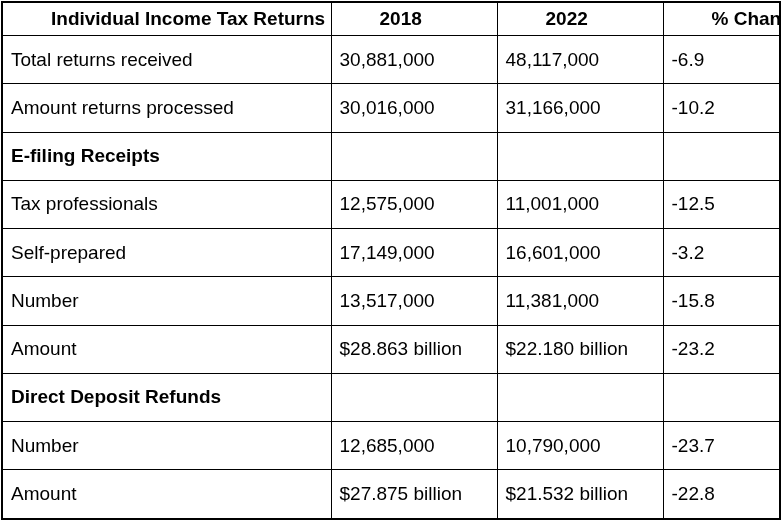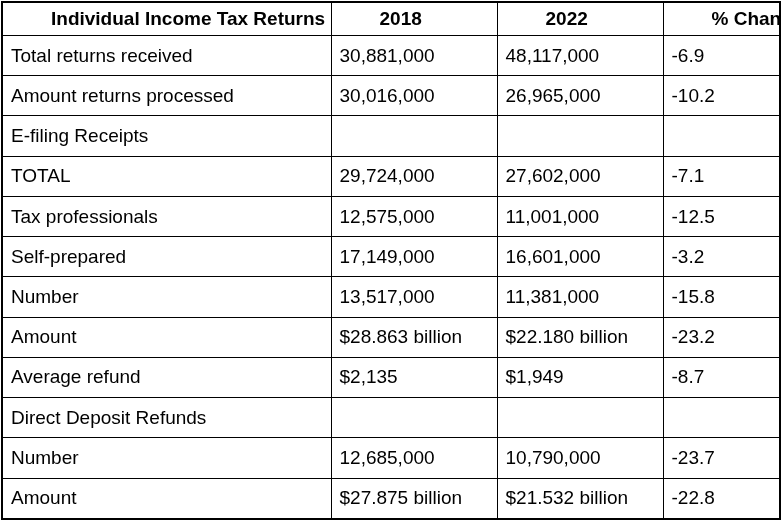--- a/index.html
+++ b/index.html
@@ -31,21 +31,21 @@
     padding: 2px 6px 2px 8px;
     white-space: nowrap;
     overflow: hidden;
     height: 28px;
   }
   table.data-table th {
     font-weight: 700;
     padding-left: 48px;
   }
   table.data-table tr.section td:first-child {
-    font-weight: 400;
+    font-weight: 700;
   }
   col.c-label  { width: 329px; }
   col.c-y2018  { width: 166px; }
   col.c-y2019  { width: 166px; }
   col.c-change { width: 117px; }
 </style>
 </head>
 <body>
 
 <table class="data-table">
@@ -66,34 +66,28 @@
   <tbody>
     <tr>
       <td>Total returns received</td>
       <td>30,881,000</td>
       <td>48,117,000</td>
       <td>-6.9</td>
     </tr>
     <tr>
       <td>Amount returns processed</td>
       <td>30,016,000</td>
-      <td>26,965,000</td>
+      <td>31,166,000</td>
       <td>-10.2</td>
     </tr>
     <tr class="section">
       <td>E-filing Receipts</td>
       <td></td>
       <td></td>
       <td></td>
-    </tr>
-    <tr>
-      <td>TOTAL</td>
-      <td>29,724,000</td>
-      <td>27,602,000</td>
-      <td>-7.1</td>
     </tr>
     <tr>
       <td>Tax professionals</td>
       <td>12,575,000</td>
       <td>11,001,000</td>
       <td>-12.5</td>
     </tr>
     <tr>
       <td>Self-prepared</td>
       <td>17,149,000</td>
@@ -105,26 +99,20 @@
       <td>13,517,000</td>
       <td>11,381,000</td>
       <td>-15.8</td>
     </tr>
     <tr>
       <td>Amount</td>
       <td>$28.863 billion</td>
       <td>$22.180 billion</td>
       <td>-23.2</td>
     </tr>
-    <tr>
-      <td>Average refund</td>
-      <td>$2,135</td>
-      <td>$1,949</td>
-      <td>-8.7</td>
-    </tr>
     <tr class="section">
       <td>Direct Deposit Refunds</td>
       <td></td>
       <td></td>
       <td></td>
     </tr>
     <tr>
       <td>Number</td>
       <td>12,685,000</td>
       <td>10,790,000</td>

